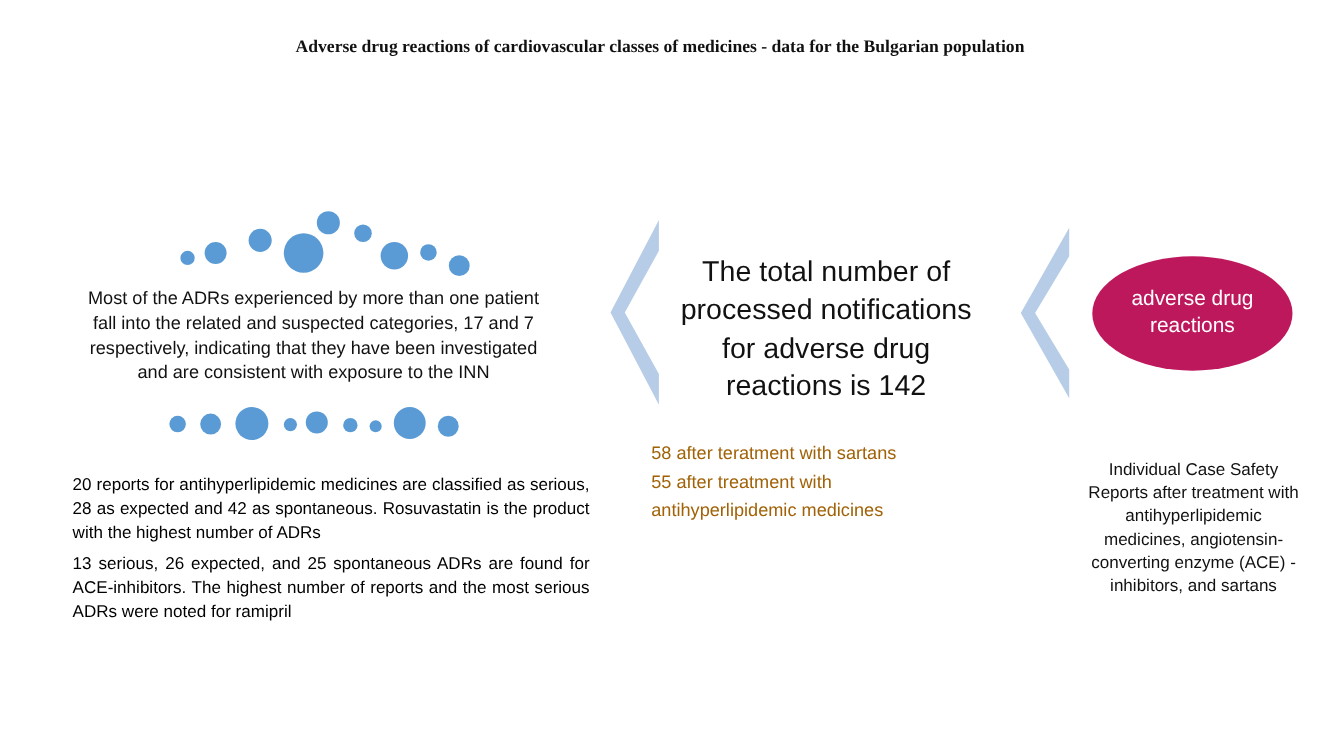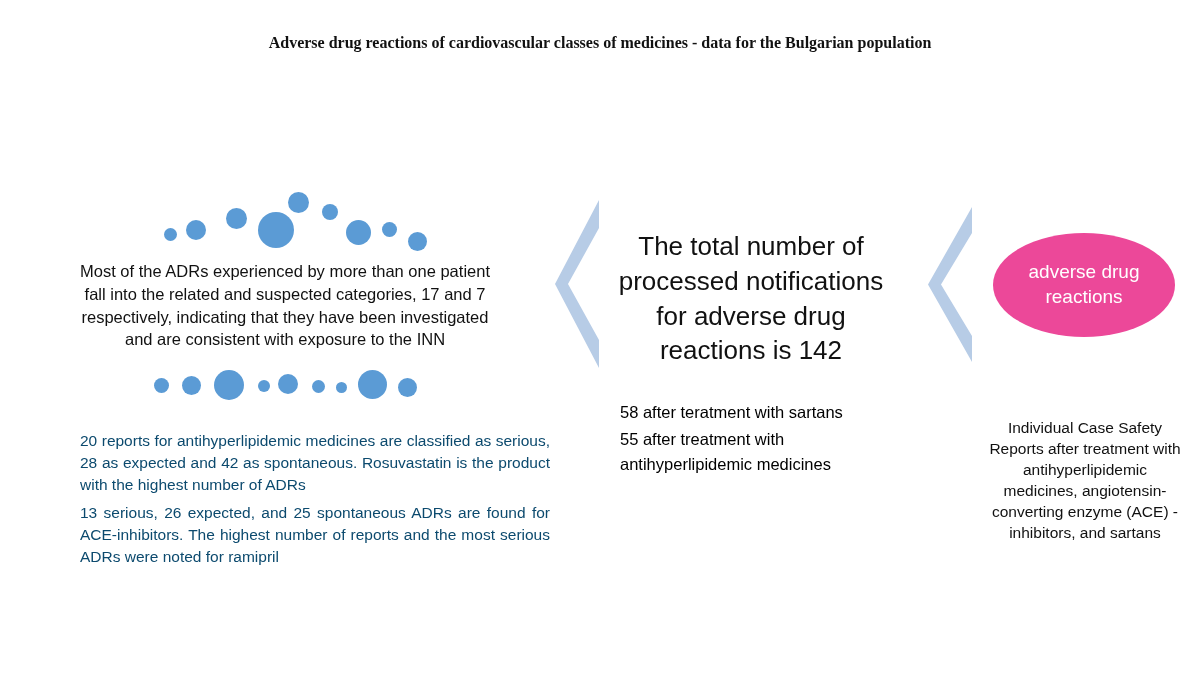--- a/index.html
+++ b/index.html
@@ -34,21 +34,21 @@
   }
 
   
   .ellipse {
     position: absolute;
     left: 993px;
     top: 233px;
     width: 182px;
     height: 104px;
     border-radius: 50%;
-    background: #ec4899;
+    background: #be185d;
     display: flex;
     align-items: center;
     justify-content: center;
     text-align: center;
     color: #ffffff;
     font-size: 19px;
     line-height: 1.3;
   }
   .right-caption {
     position: absolute;
@@ -74,26 +74,26 @@
     left: 616px;
     top: 229px;
     width: 270px;
     text-align: center;
     font-size: 26px;
     line-height: 1.34;
     color: #111111;
   }
   .mid-list {
     position: absolute;
-    left: 620px;
+    left: 592px;
     top: 400px;
     width: 300px;
     font-size: 16.5px;
     line-height: 1.5;
-    color: #000000;
+    color: #a16207;
   }
   .mid-list div { margin-bottom: 2px; }
 
   
   .dots-top {
     position: absolute;
     left: 150px;
     top: 190px;
     width: 310px;
     height: 70px;
@@ -120,23 +120,22 @@
     line-height: 1.38;
     color: #111111;
   }
   .left-body {
     position: absolute;
     left: 66px;
     top: 430px;
     width: 470px;
     font-size: 15.5px;
     line-height: 1.42;
-    color: #0c4a6e;
+    color: #000000;
     text-align: justify;
-    margin-left: 14px;
   }
   .left-body p { margin: 0 0 6px 0; }
 </style>
 </head>
 <body>
 
 <div class="slide">
 
   <div class="title">Adverse drug reactions of cardiovascular classes of medicines - data for the Bulgarian population</div>
 

